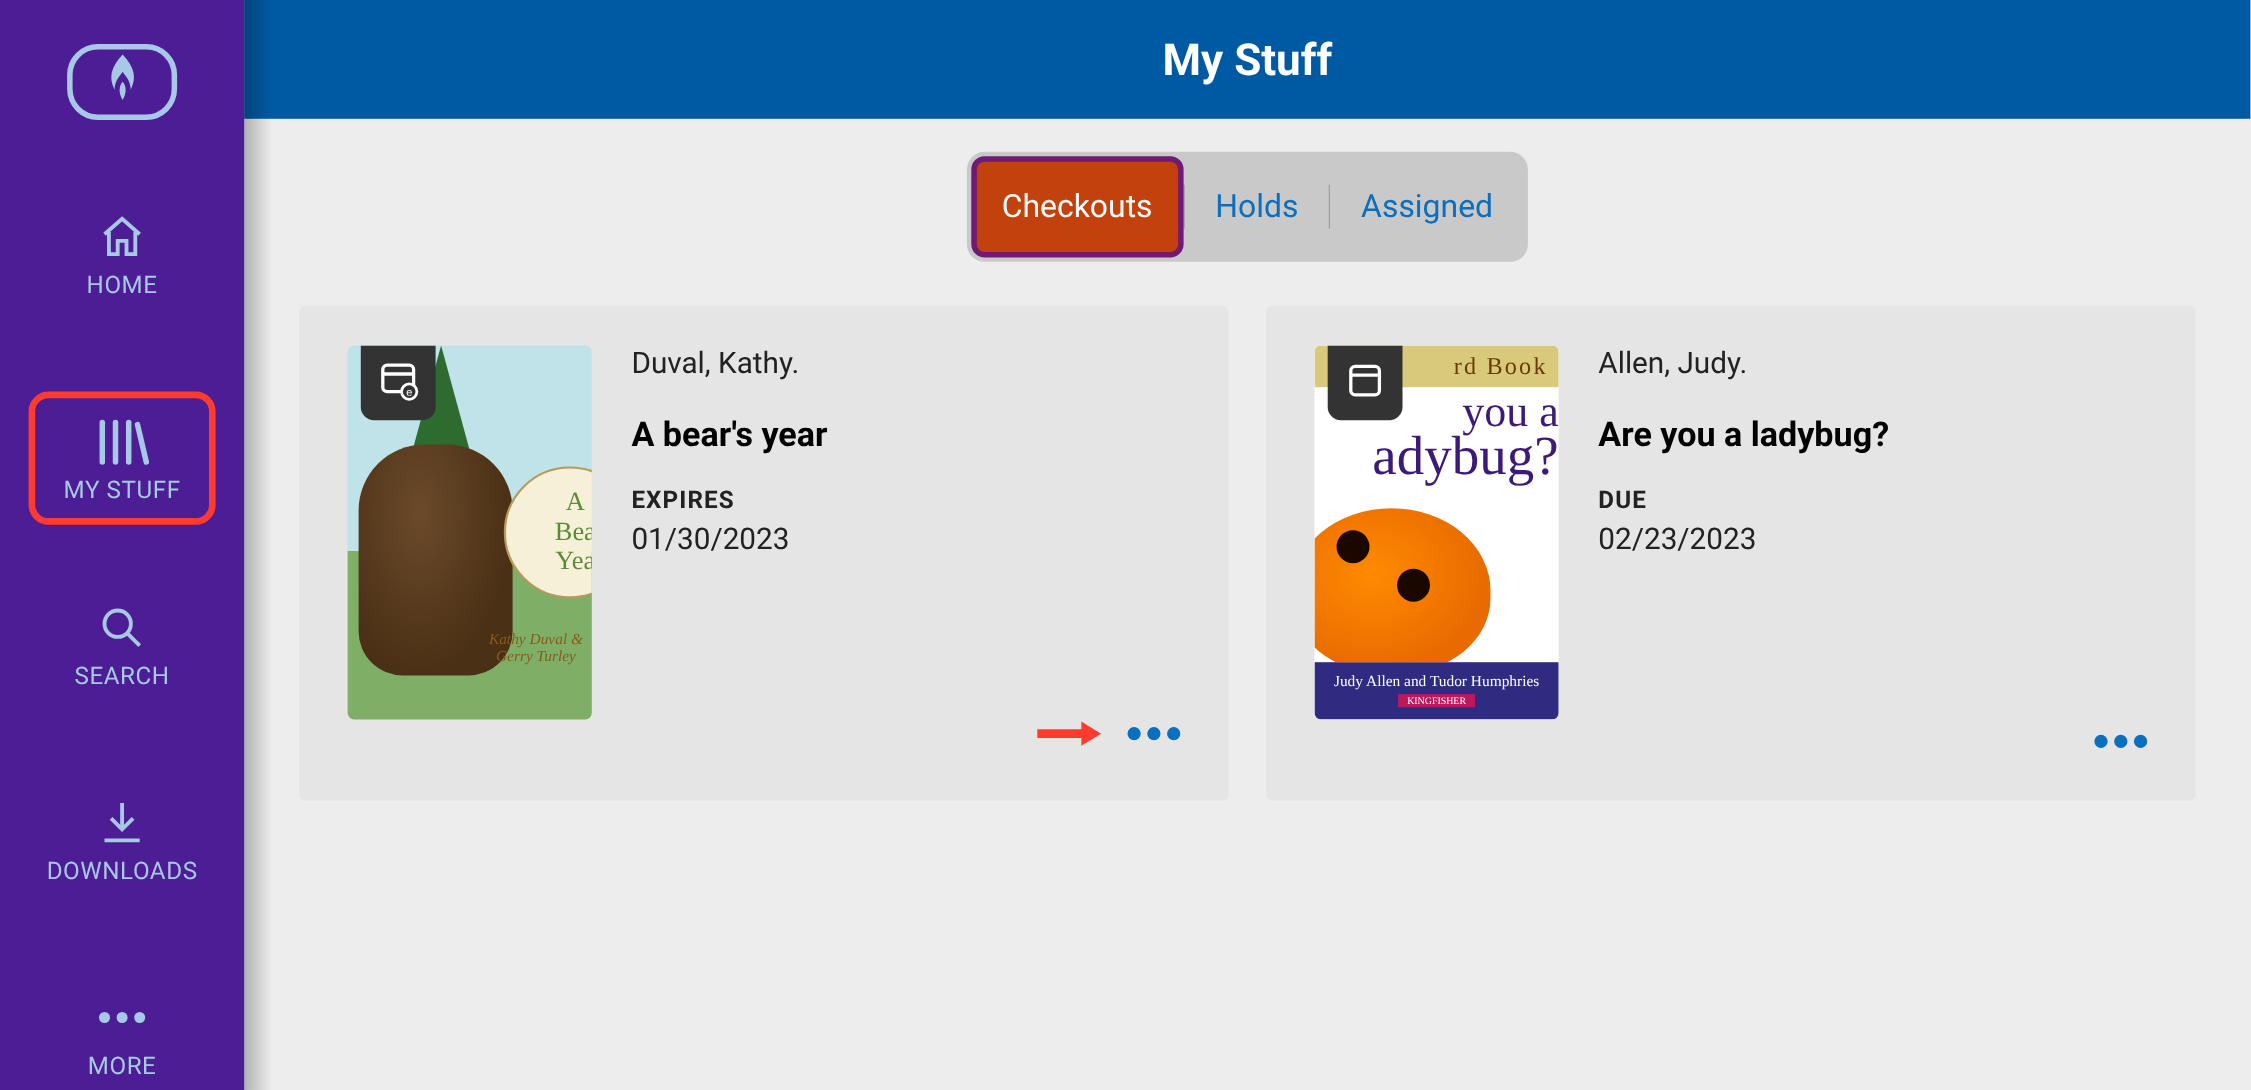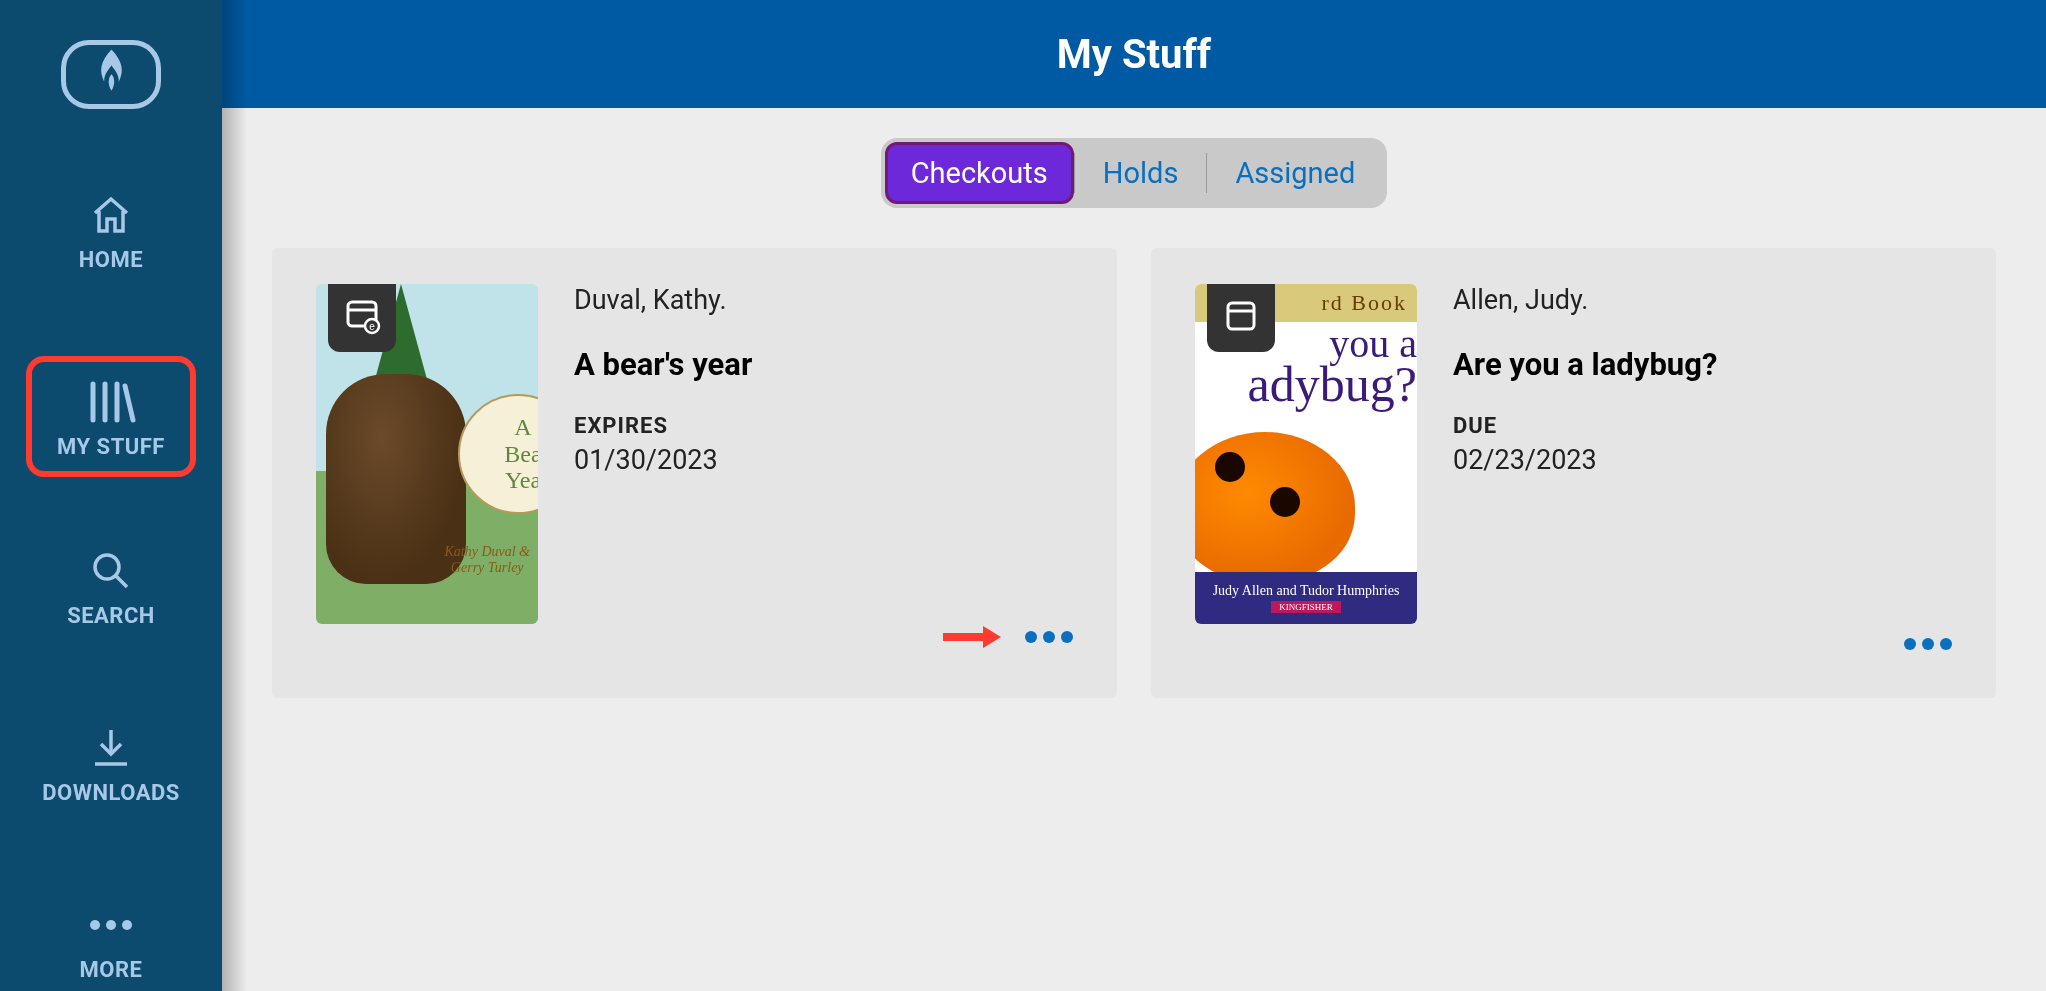--- a/index.html
+++ b/index.html
@@ -9,28 +9,27 @@
     background: #f2f2f2;
     display: flex;
     width: 2046px;
     height: 991px;
     overflow: hidden;
   }
 
   
   .sidebar {
     width: 222px;
-    background: #0c4a6e;
+    background: #4c1d95;
     display: flex;
     flex-direction: column;
     align-items: center;
     padding-top: 40px;
     position: relative;
     flex-shrink: 0;
-    font-weight: bold;
   }
   .sidebar::after {
     content: "";
     position: absolute;
     right: -25px;
     top: 0;
     width: 25px;
     height: 100%;
     background: linear-gradient(to right, rgba(0,0,0,0.25), rgba(0,0,0,0));
     pointer-events: none;
@@ -114,24 +113,24 @@
   }
   .segmented .seg {
     padding: 14px 28px;
     font-size: 29px;
     color: #0a6fbf;
     cursor: pointer;
     border-radius: 12px;
     position: relative;
   }
   .segmented .seg.active {
-    background: #6d28d9;
+    background: #c2410c;
     color: #fff;
-    border: 3px solid #701a75;
-    padding: 11px 23px;
+    border: 5px solid #701a75;
+    padding: 24px 23px;
   }
   .seg-divider {
     width: 1px;
     height: 40px;
     background: #999;
   }
 
   
   .cards {
     display: flex;

